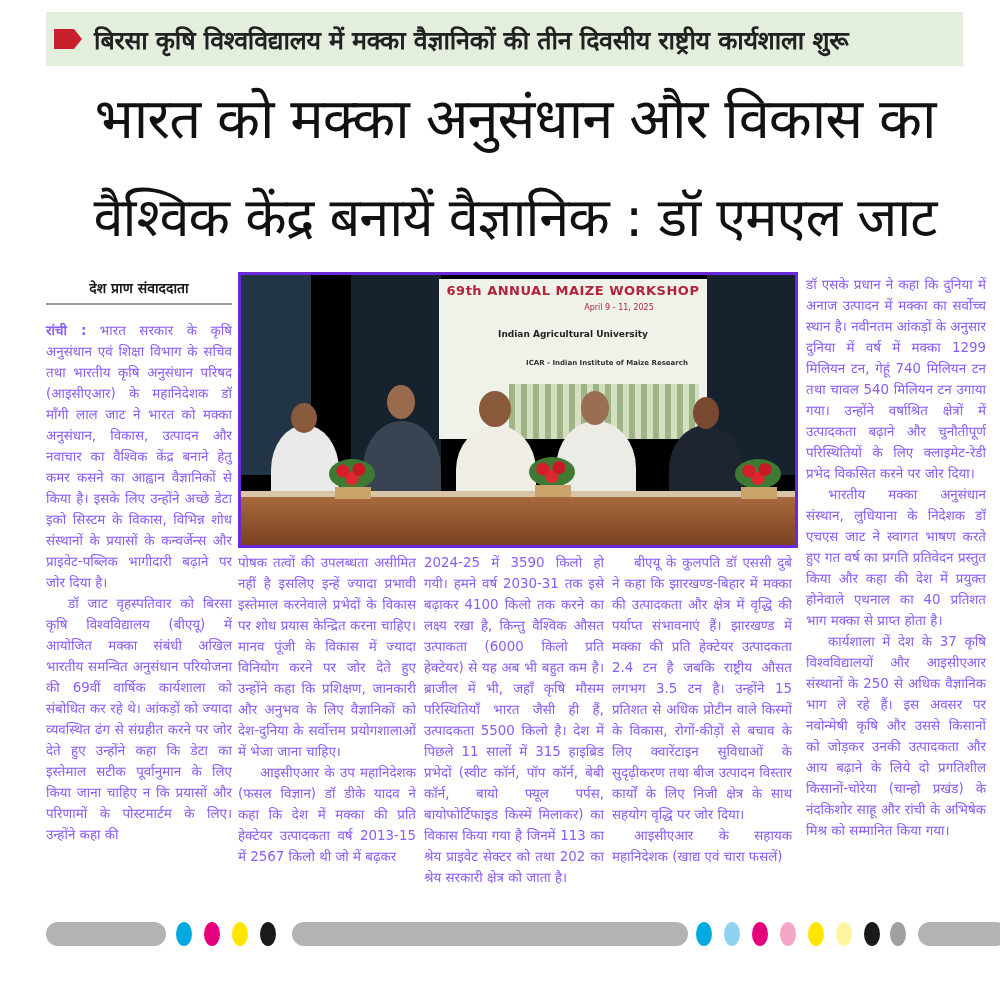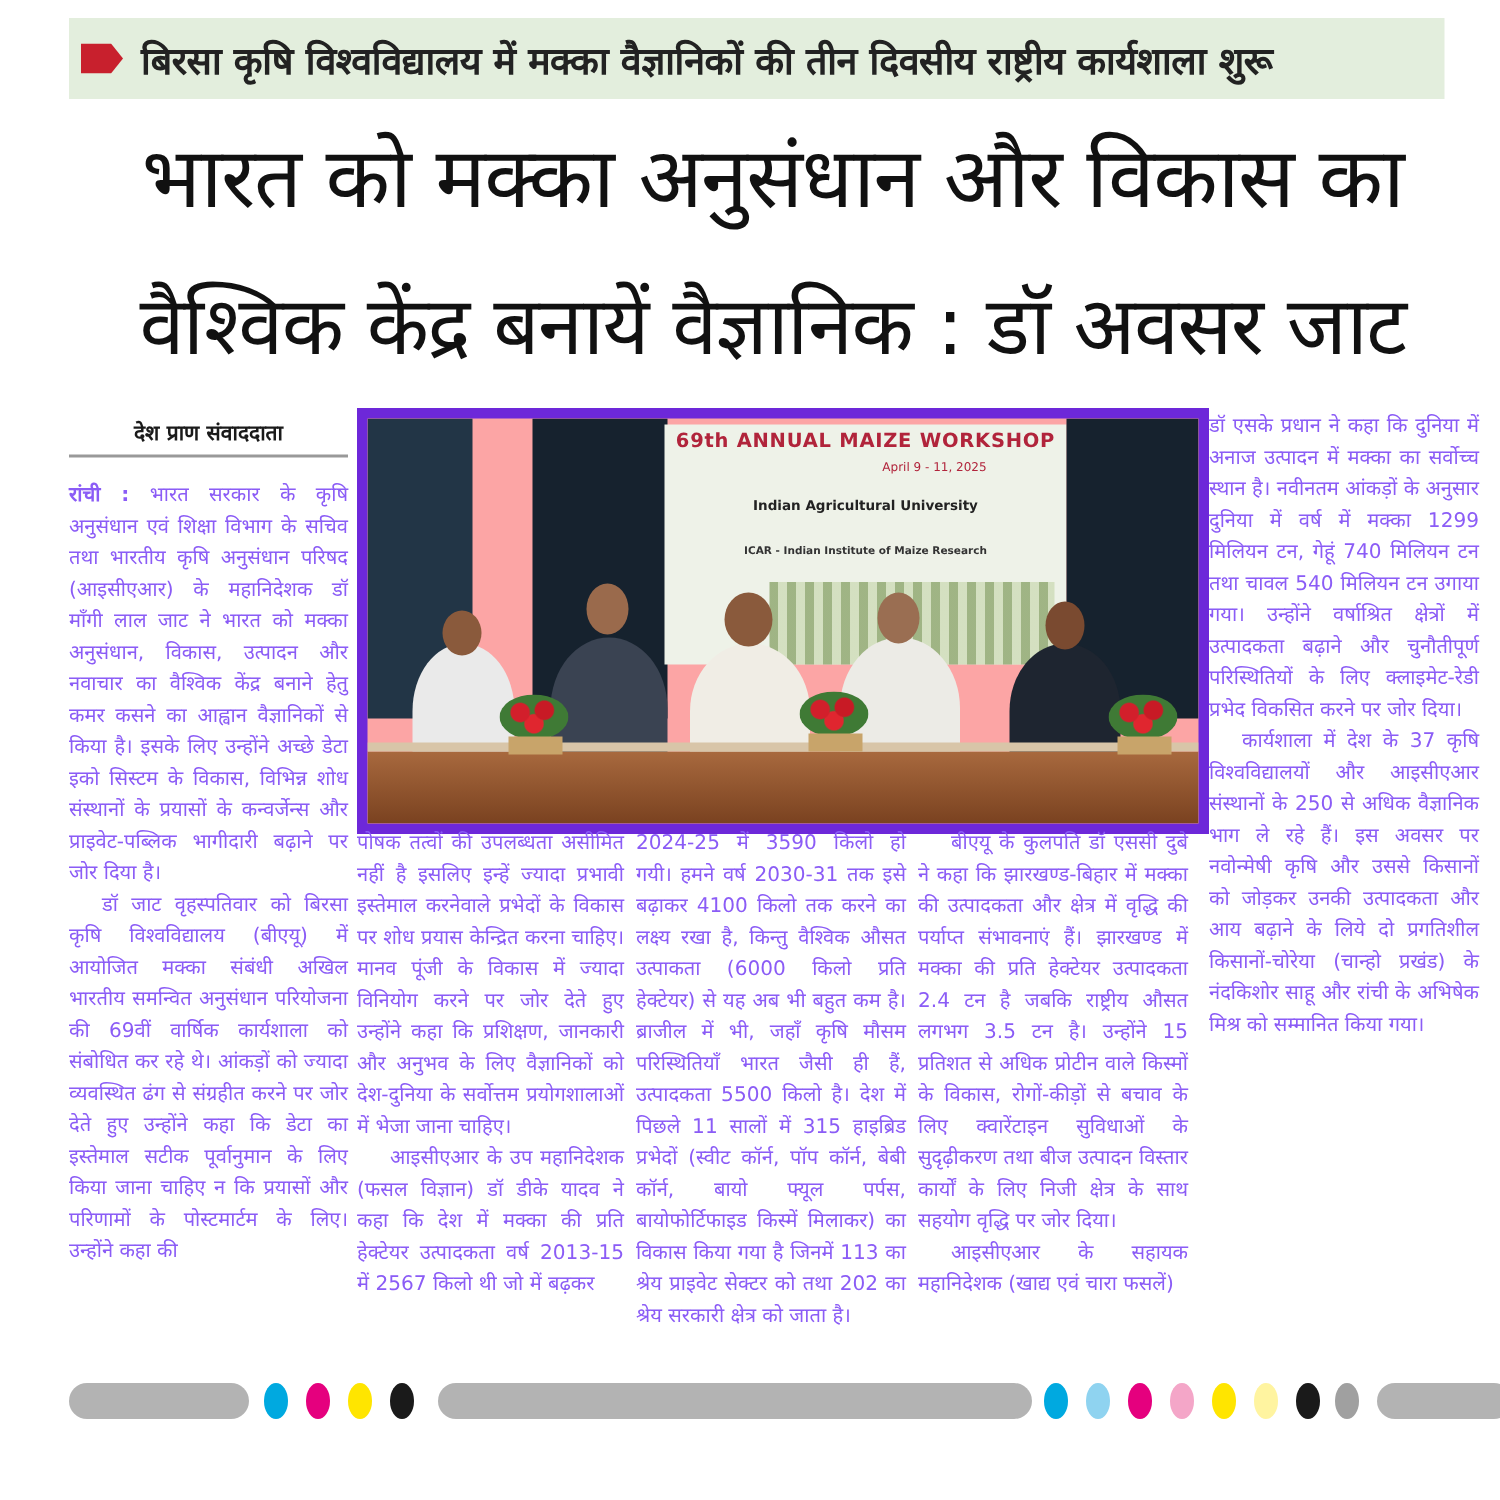--- a/index.html
+++ b/index.html
@@ -13,29 +13,29 @@
               color:#111; white-space:nowrap; letter-spacing:-1px; }
   .hl1 { top:78px; font-size:56px; }
   .hl2 { top:178px; font-size:54px; }
   .col { position:absolute; font-size:13.4px; line-height:21px; text-align:justify; color:#8b5cf6; }
   .col p { margin:0; }
   .col p.indent { text-indent:22px; }
   .byline { position:absolute; left:46px; top:278px; width:186px; text-align:center;
             font-size:14px; font-weight:bold; padding-bottom:6px; border-bottom:2px solid #999; }
   .dateline { font-weight:bold; }
   .photo { position:absolute; left:238px; top:272px; width:554px; height:270px; overflow:hidden;
-           background:#fca5a5; border:7px solid #6d28d9; }
+           background:#000000; border:3px solid #6d28d9; }
   .photo .wall-left { position:absolute; left:0; top:0; width:70px; height:200px; background:#223546; }
   .photo .wall-mid { position:absolute; left:110px; top:0; width:90px; height:200px; background:#16222e; }
   .photo .screen { position:absolute; left:198px; top:4px; width:268px; height:160px; background:#eef2e8; }
   .photo .screen .title { position:absolute; top:4px; left:0; width:100%; text-align:center;
                           font-size:13px; font-weight:bold; color:#b1243b; letter-spacing:0.5px; }
   .photo .screen .date { position:absolute; top:24px; left:0; width:100%; text-align:center; font-size:8px; color:#b1243b;padding-left:46px; }
   .photo .screen .univ { position:absolute; top:50px; left:0; width:100%; text-align:center; font-size:9px; font-weight:bold; color:#222; }
-  .photo .screen .inst { position:absolute; top:80px; left:0; width:100%; text-align:center; font-size:7px; font-weight:bold; color:#333; }
+  .photo .screen .inst { position:absolute; top:80px; left:0; width:100%; text-align:center; font-size:7px; font-weight:bold; color:#333;padding-left:34px; }
   .photo .screen .plants { position:absolute; left:70px; bottom:0; width:190px; height:55px;
                            background:repeating-linear-gradient(90deg,#7e9a5a 0 6px,#c9d8b0 6px 12px); opacity:.7; }
   .photo .wall-right { position:absolute; right:0; top:0; width:88px; height:200px; background:#16222e; }
   .photo .person { position:absolute; border-radius:50% 50% 10px 10px; }
   .photo .head { position:absolute; border-radius:50%; background:#8a5a3c; }
   .photo .table { position:absolute; left:0; bottom:0; width:100%; height:48px;
                   background:linear-gradient(#a8693e,#7a4220); border-top:6px solid #d8c5a8; }
   .photo .flowers { position:absolute; width:46px; height:30px; border-radius:50%;
                     background:radial-gradient(circle at 30% 40%,#d21f2b 0 6px,transparent 7px),
                                radial-gradient(circle at 65% 35%,#c81a25 0 6px,transparent 7px),
@@ -49,21 +49,21 @@
 <body>
 
 <div class="kicker">
   <svg class="arrow" viewBox="0 0 28 20">
     <polygon points="0,0 20,0 28,10 20,20 0,20" fill="#c8202d"></polygon>
   </svg>
   <span class="text">बिरसा कृषि विश्वविद्यालय में मक्का वैज्ञानिकों की तीन दिवसीय राष्ट्रीय कार्यशाला शुरू</span>
 </div>
 
 <div class="headline hl1">भारत को मक्का अनुसंधान और विकास का</div>
-<div class="headline hl2">वैश्विक केंद्र बनायें वैज्ञानिक : डॉ अवसर जाट</div>
+<div class="headline hl2">वैश्विक केंद्र बनायें वैज्ञानिक : डॉ एमएल जाट</div>
 
 <div class="byline">देश प्राण संवाददाता</div>
 
 <div class="col" style="left:46px; top:320px; width:186px;">
   <p><span class="dateline">रांची :</span> <span>भारत सरकार के कृषि अनुसंधान एवं शिक्षा विभाग के सचिव तथा भारतीय कृषि अनुसंधान परिषद (आइसीएआर) के महानिदेशक डॉ माँगी लाल जाट ने भारत को मक्का अनुसंधान, विकास, उत्पादन और नवाचार का वैश्विक केंद्र बनाने हेतु कमर कसने का आह्वान वैज्ञानिकों से किया है। इसके लिए उन्होंने अच्छे डेटा इको सिस्टम के विकास, विभिन्न शोध संस्थानों के प्रयासों के कन्वर्जेन्स और प्राइवेट-पब्लिक भागीदारी बढ़ाने पर जोर दिया है।</span></p>
   <p class="indent">डॉ जाट वृहस्पतिवार को बिरसा कृषि विश्वविद्यालय (बीएयू) में आयोजित मक्का संबंधी अखिल भारतीय समन्वित अनुसंधान परियोजना की 69वीं वार्षिक कार्यशाला को संबोधित कर रहे थे। आंकड़ों को ज्यादा व्यवस्थित ढंग से संग्रहीत करने पर जोर देते हुए उन्होंने कहा कि डेटा का इस्तेमाल सटीक पूर्वानुमान के लिए किया जाना चाहिए न कि प्रयासों और परिणामों के पोस्टमार्टम के लिए। उन्होंने कहा की</p>
 </div>
 
 <div class="photo">
   <div class="wall-left"></div>
@@ -106,20 +106,21 @@
   <p>2024-25 में 3590 किलो हो गयी। हमने वर्ष 2030-31 तक इसे बढ़ाकर 4100 किलो तक करने का लक्ष्य रखा है, किन्तु वैश्विक औसत उत्पाकता (6000 किलो प्रति हेक्टेयर) से यह अब भी बहुत कम है। ब्राजील में भी, जहाँ कृषि मौसम परिस्थितियाँ भारत जैसी ही हैं, उत्पादकता 5500 किलो है। देश में पिछले 11 सालों में 315 हाइब्रिड प्रभेदों (स्वीट कॉर्न, पॉप कॉर्न, बेबी कॉर्न, बायो फ्यूल पर्पस, बायोफोर्टिफाइड किस्में मिलाकर) का विकास किया गया है जिनमें 113 का श्रेय प्राइवेट सेक्टर को तथा 202 का श्रेय सरकारी क्षेत्र को जाता है।</p>
 </div>
 
 <div class="col" style="left:612px; top:552px; width:180px;">
   <p class="indent">बीएयू के कुलपति डॉ एससी दुबे ने कहा कि झारखण्ड-बिहार में मक्का की उत्पादकता और क्षेत्र में वृद्धि की पर्याप्त संभावनाएं हैं। झारखण्ड में मक्का की प्रति हेक्टेयर उत्पादकता 2.4 टन है जबकि राष्ट्रीय औसत लगभग 3.5 टन है। उन्होंने 15 प्रतिशत से अधिक प्रोटीन वाले किस्मों के विकास, रोगों-कीड़ों से बचाव के लिए क्वारेंटाइन सुविधाओं के सुदृढ़ीकरण तथा बीज उत्पादन विस्तार कार्यों के लिए निजी क्षेत्र के साथ सहयोग वृद्धि पर जोर दिया।</p>
   <p class="indent">आइसीएआर के सहायक महानिदेशक (खाद्य एवं चारा फसलें)</p>
 </div>
 
 <div class="col" style="left:806px; top:274px; width:180px;">
   <p>डॉ एसके प्रधान ने कहा कि दुनिया में अनाज उत्पादन में मक्का का सर्वोच्च स्थान है। नवीनतम आंकड़ों के अनुसार दुनिया में वर्ष में मक्का 1299 मिलियन टन, गेहूं 740 मिलियन टन तथा चावल 540 मिलियन टन उगाया गया। उन्होंने वर्षाश्रित क्षेत्रों में उत्पादकता बढ़ाने और चुनौतीपूर्ण परिस्थितियों के लिए क्लाइमेट-रेडी प्रभेद विकसित करने पर जोर दिया।</p>
+  <p class="indent">भारतीय मक्का अनुसंधान संस्थान, लुधियाना के निदेशक डॉ एचएस जाट ने स्वागत भाषण करते हुए गत वर्ष का प्रगति प्रतिवेदन प्रस्तुत किया और कहा की देश में प्रयुक्त होनेवाले एथनाल का 40 प्रतिशत भाग मक्का से प्राप्त होता है।</p>
   <p class="indent">कार्यशाला में देश के 37 कृषि विश्वविद्यालयों और आइसीएआर संस्थानों के 250 से अधिक वैज्ञानिक भाग ले रहे हैं। इस अवसर पर नवोन्मेषी कृषि और उससे किसानों को जोड़कर उनकी उत्पादकता और आय बढ़ाने के लिये दो प्रगतिशील किसानों-चोरेया (चान्हो प्रखंड) के नंदकिशोर साहू और रांची के अभिषेक मिश्र को सम्मानित किया गया।</p>
 </div>
 
 <div class="colorbar bar-gray" style="left:46px; width:120px;"></div>
 <div class="dot" style="left:176px; background:#00a9e0;"></div>
 <div class="dot" style="left:204px; background:#e5007e;"></div>
 <div class="dot" style="left:232px; background:#ffe500;"></div>
 <div class="dot" style="left:260px; background:#1a1a1a;"></div>
 <div class="colorbar bar-gray" style="left:292px; width:396px;"></div>
 <div class="dot" style="left:696px; background:#00a9e0;"></div>

